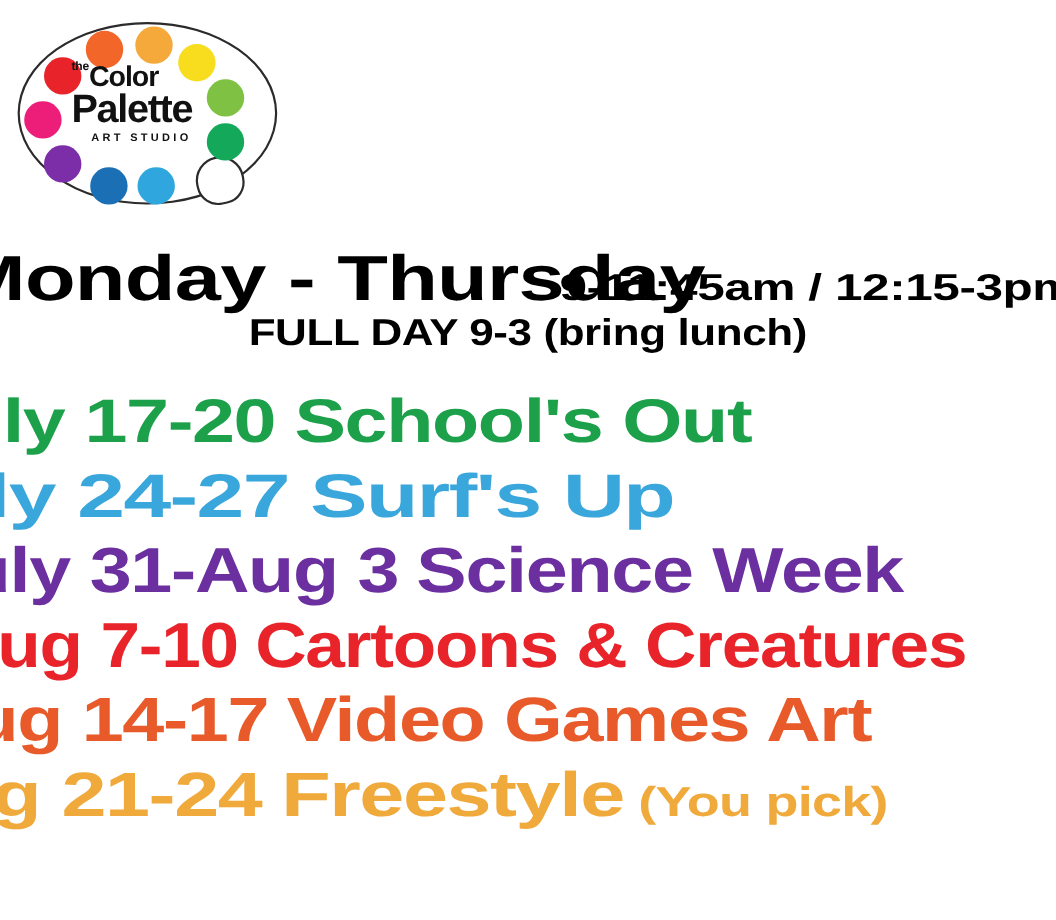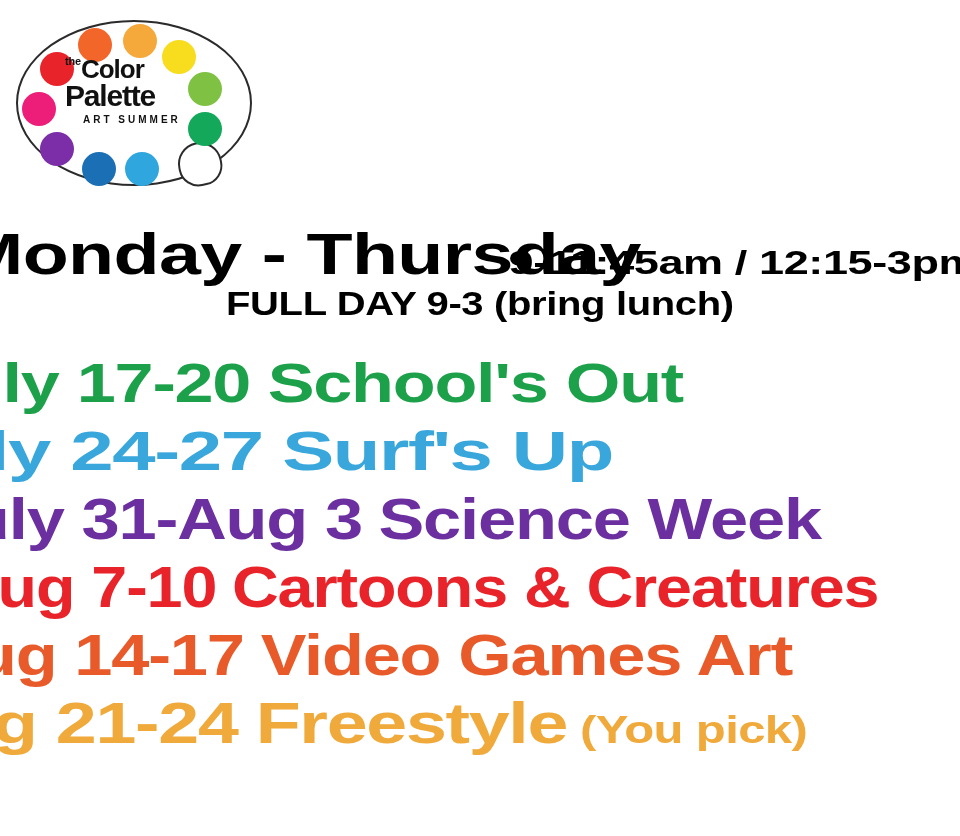--- a/index.html
+++ b/index.html
@@ -90,21 +90,21 @@
     vertical-align: top;
     letter-spacing: -0.2px;
   }
   .logo-color {
     font-size: 26px;
     font-weight: 700;
     letter-spacing: -1px;
   }
   .logo-palette {
     display: block;
-    font-size: 30px;
+    font-size: 36px;
     font-weight: 700;
     color: #111111;
     letter-spacing: -1.2px;
     line-height: 1;
     margin-top: -2px;
   }
   .logo-studio {
     display: block;
     font-size: 10px;
     font-weight: 700;
@@ -217,21 +217,21 @@
           <span class="dot" style="background: rgb(20, 169, 90); left: 178px; top: 98px; width: 34px; height: 34px;"></span>
           <span class="dot" style="background: rgb(123, 46, 168); left: 30px; top: 118px; width: 34px; height: 34px;"></span>
           <span class="dot" style="background: rgb(27, 111, 181); left: 72px; top: 138px; width: 34px; height: 34px;"></span>
           <span class="dot" style="background: rgb(47, 167, 222); left: 115px; top: 138px; width: 34px; height: 34px;"></span>
         </div>
       <div class="logo-text">
         <span class="logo-line1">
           <span class="logo-the">the</span><span class="logo-color">Color</span>
         </span>
         <span class="logo-palette">Palette</span>
-        <span class="logo-studio">ART SUMMER</span>
+        <span class="logo-studio">ART STUDIO</span>
       </div>
     </div>
 
   </div>
 
   <div class="schedule">
     <div class="sched-days" style="color: rgb(0, 0, 0); display: inline-block; transform: scaleX(1.30019); transform-origin: center center;">Monday - Thursday</div>
     <div class="sched-times" style="color: rgb(0, 0, 0); display: inline-block; transform: scaleX(1.32394); transform-origin: center center;">9-11:45am / 12:15-3pm</div>
     <div class="sched-fullday" style="color: rgb(0, 0, 0); display: inline-block; transform: scaleX(1.17593); transform-origin: center center;">FULL DAY 9-3 (bring lunch)</div>
   </div>

